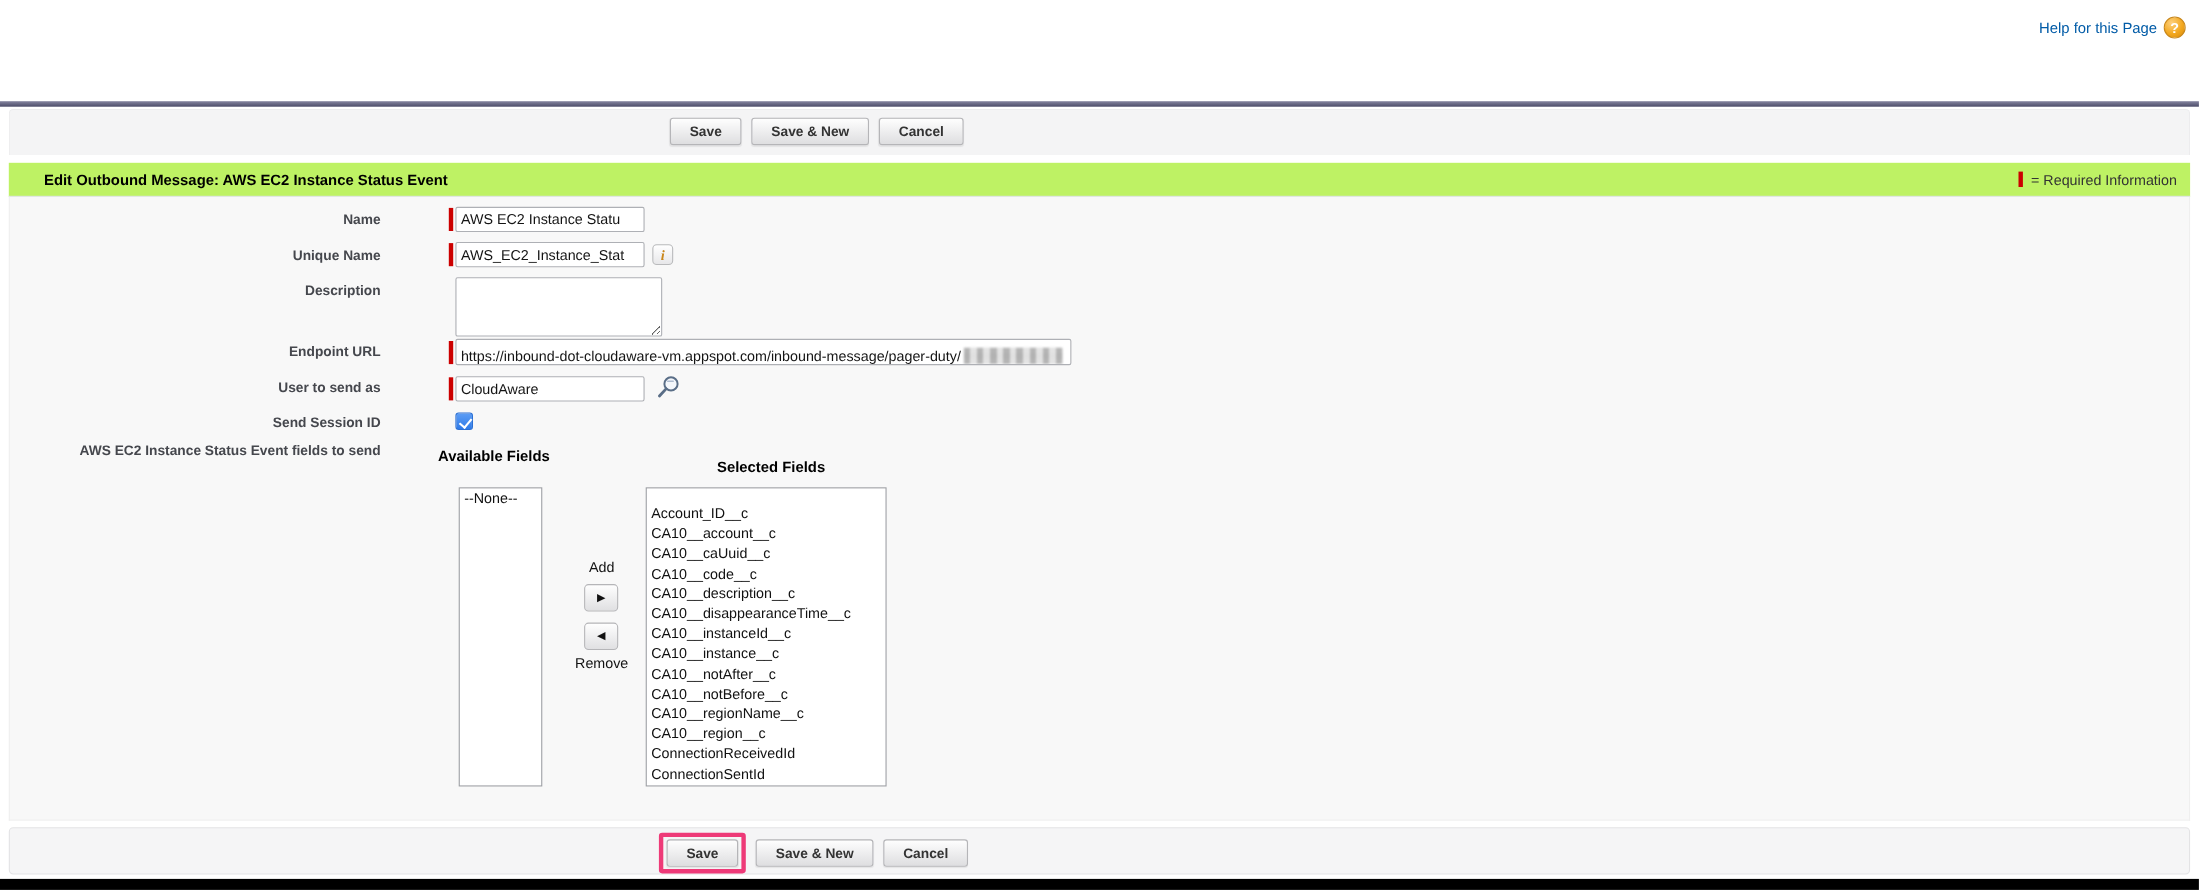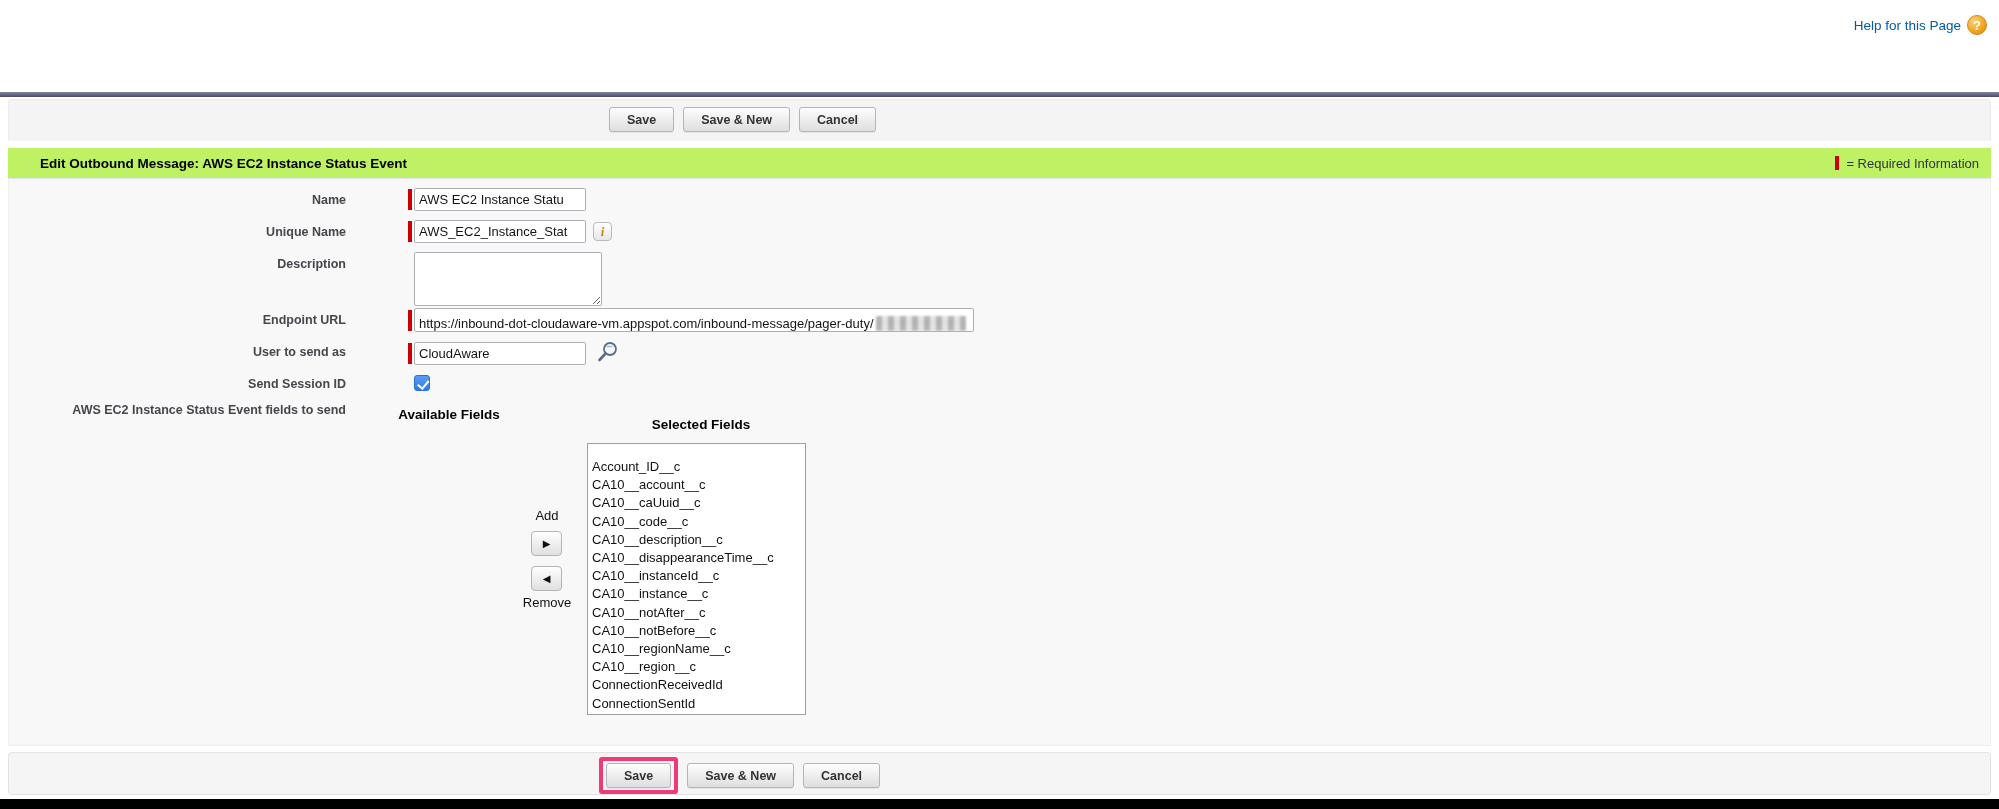--- a/index.html
+++ b/index.html
@@ -170,20 +170,23 @@
       </div>
     </div>
 
     <div class="frow" style="top:224px;">
       <div class="flabel" style="top:0;">AWS EC2 Instance Status Event fields to send</div>
     </div>
 
     <div class="collabel" style="left:365px; top:228px;">Available Fields</div>
     <div class="collabel" style="left:617px; top:238px;">Selected Fields</div>
 
+    <div class="listbox" style="left:408px; top:264px; width:76px; height:272px;">
+      <div class="opt">--None--</div>
+    </div>
 
     <div class="midcol">
       <div class="mid-label" style="top:329px;">Add</div>
       <button class="arrow-btn" style="top:352px;">▶</button>
       <button class="arrow-btn" style="top:387px;">◀</button>
       <div class="mid-label" style="top:416px;">Remove</div>
     </div>
 
     <div class="listbox" style="left:578px; top:264px; width:219px; height:272px; padding-top:14px;">
       <div class="opt">Account_ID__c</div>

